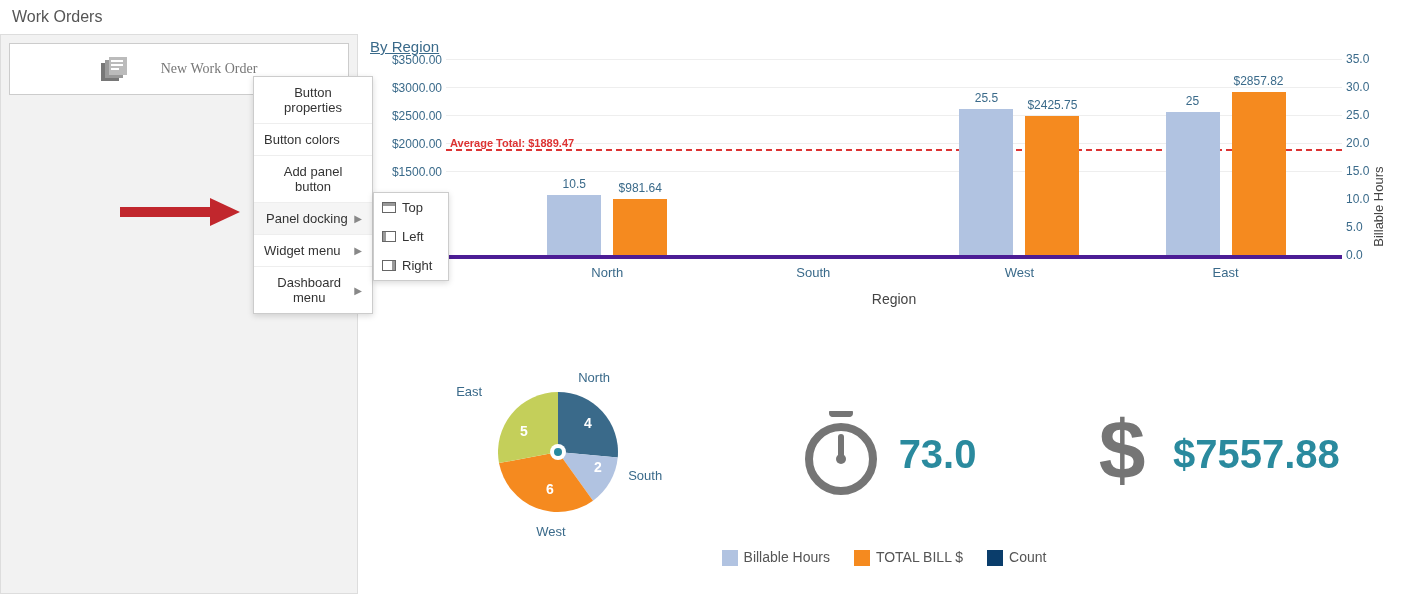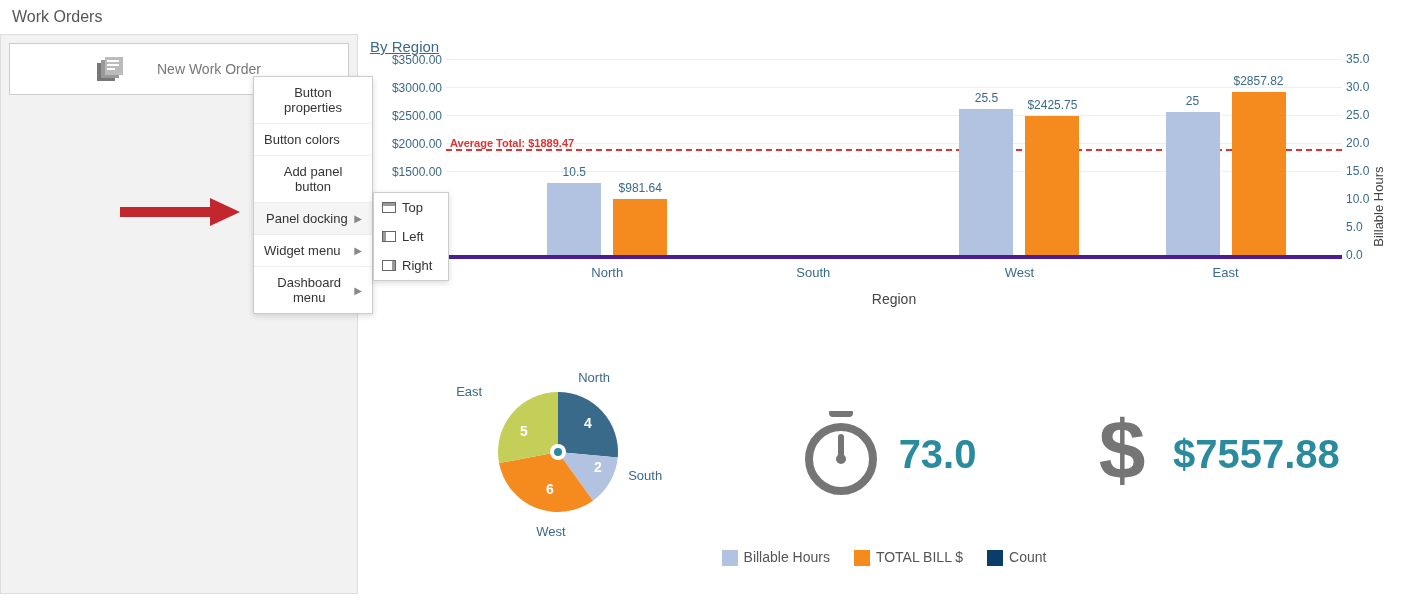--- a/index.html
+++ b/index.html
@@ -2,21 +2,21 @@
 <html><head>
 <meta charset="utf-8">
 <style>
 * { margin: 0; padding: 0; box-sizing: border-box; }
 body { font-family: Arial, Helvetica, sans-serif; background: #fff; color: #333; font-size: 14px; }
 .container { width: 1410px; height: 600px; position: relative; border-radius: 18px; }
 .header { padding: 8px 12px; color: #555; font-size: 16px; }
 .panel-row { display: flex; height: 560px; }
 .left-panel { width: 358px; background: #f2f2f2; border: 1px solid #ddd; padding: 8px; position: relative; }
 .right-panel { flex: 1; padding: 4px 12px; }
-.new-wo-btn { background: #fff; border: 1px solid #ccc; height: 52px; display: flex; align-items: center; justify-content: center; gap: 32px; cursor: pointer; position: relative; z-index: 2; }
+.new-wo-btn { background: #fff; border: 1px solid #ccc; height: 52px; display: flex; align-items: center; justify-content: center; gap: 32px; cursor: pointer; position: relative; z-index: 2; font-family: Liberation Serif, serif; }
 .wo-icon { width: 28px; height: 24px; }
 .wo-label { color: #777; font-size: 14px; }
 .ctx-menu { position: absolute; top: 76px; left: 253px; width: 120px; background: #fff; border: 1px solid #ccc; box-shadow: 0 2px 6px rgba(0,0,0,0.15); z-index: 10; text-align: center; }
 .ctx-item { padding: 8px 10px; font-size: 13px; color: #333; border-bottom: 1px solid #eee; cursor: pointer; display: flex; justify-content: space-between; align-items: center; }
 .ctx-item:last-child { border-bottom: none; }
 .ctx-item.hl { background: #f5f5f5; padding-left: 12px; }
 .sub-arrow { font-size: 10px; color: #888; }
 .submenu { position: absolute; top: 192px; left: 373px; width: 76px; background: #fff; border: 1px solid #ccc; box-shadow: 0 2px 6px rgba(0,0,0,0.15); z-index: 11; }
 .sub-item { padding: 7px 8px; font-size: 13px; display: flex; align-items: center; gap: 6px; cursor: pointer; }
 .dock-box { width: 14px; height: 11px; border: 1px solid #666; position: relative; }
@@ -104,21 +104,21 @@
           <span class="y-right" style="top:71.4%">10.0</span>
           <span class="y-right" style="top:85.7%">5.0</span>
           <span class="y-right" style="top:100%">0.0</span>
 
           <div class="avg-line" style="top:46%"></div>
           <div class="avg-label" style="top:40%; left:4px">Average Total: $1889.47</div>
 
           <div class="y2-title">Billable Hours</div>
 
           <div class="bar-group" style="left:18%">
-            <div class="bar blue" style="height:72px">
+            <div class="bar blue" style="height:60px">
                 <div class="bar-label">10.5</div>
               </div>
             <div class="bar orange" style="height:56px">
                 <div class="bar-label" id="bv-n">$981.64</div>
               </div>
           </div>
           <div class="bar-group" style="left:64%">
             <div class="bar blue" style="height:146px">
                 <div class="bar-label">25.5</div>
               </div>

